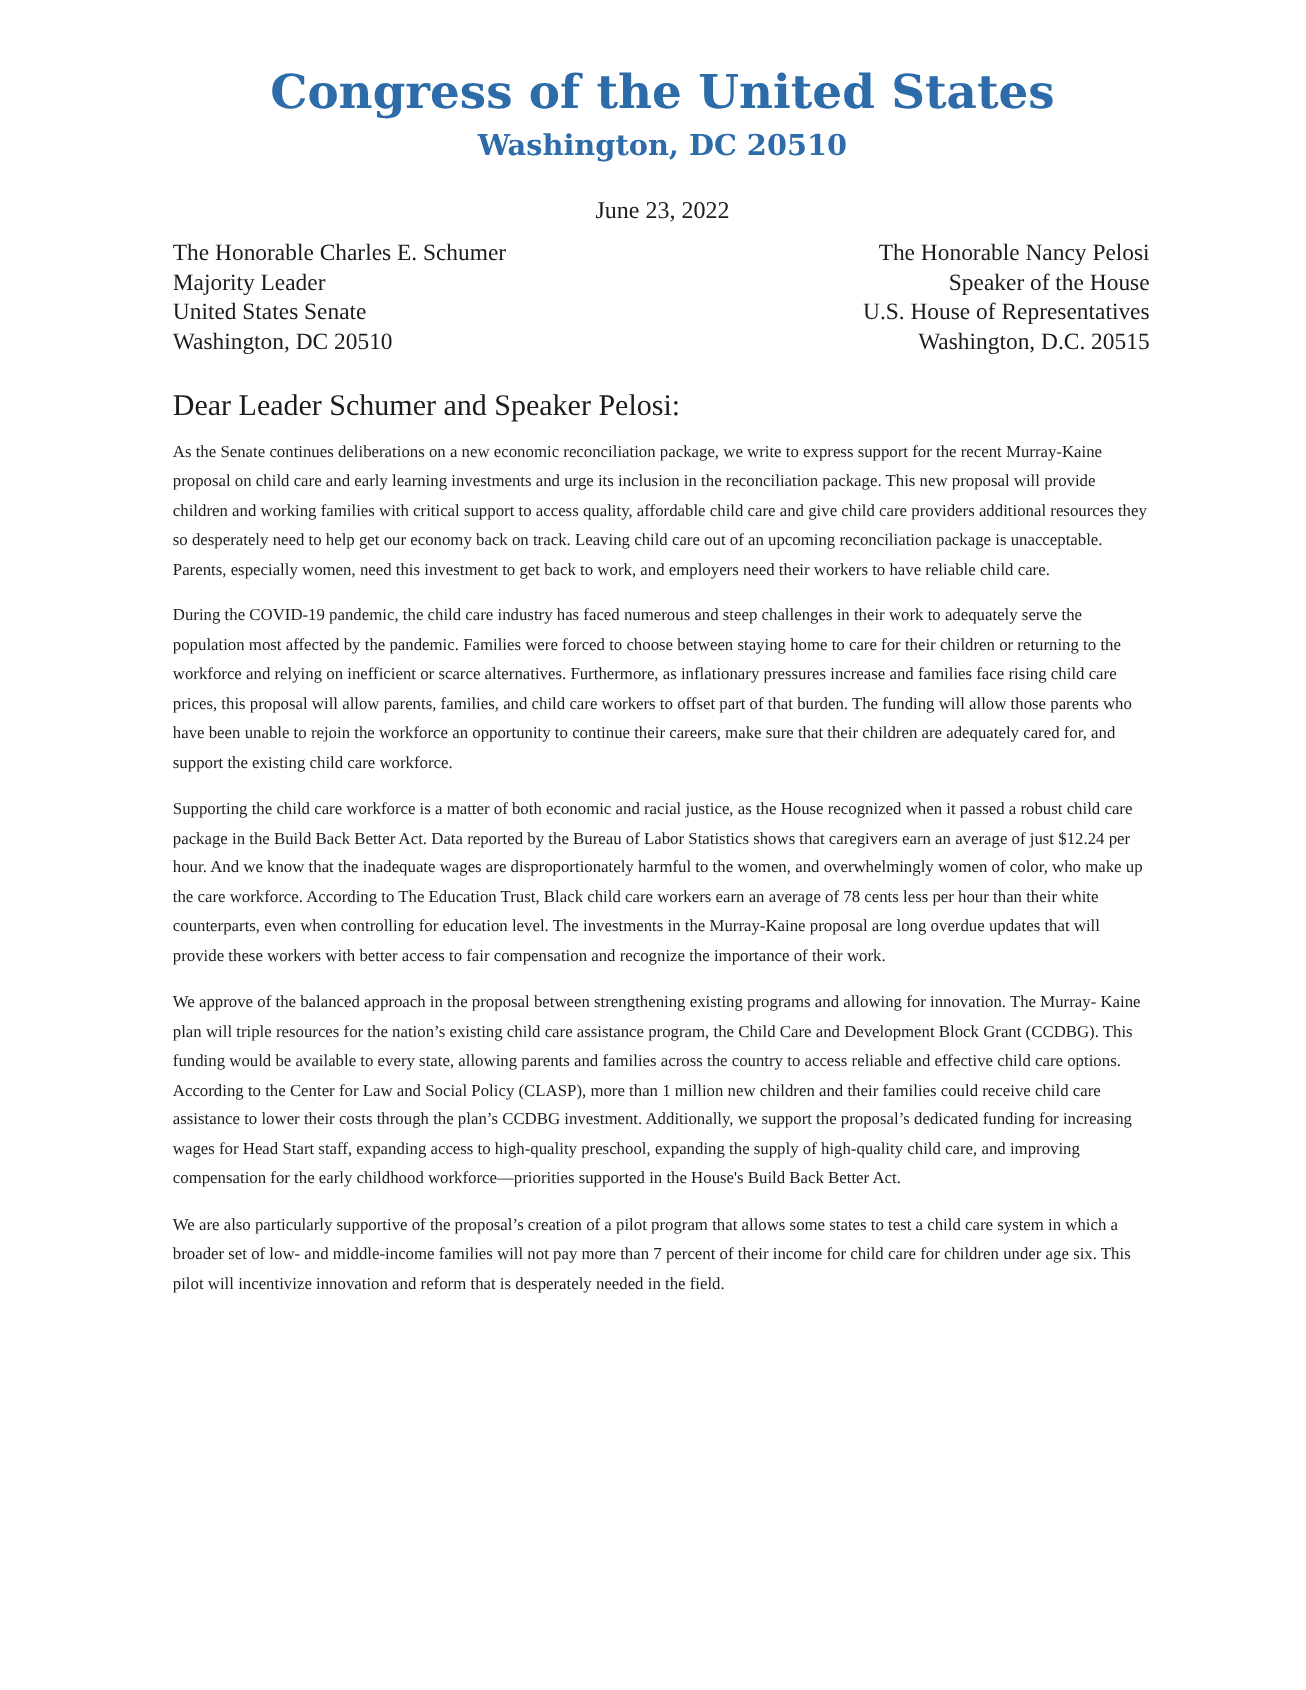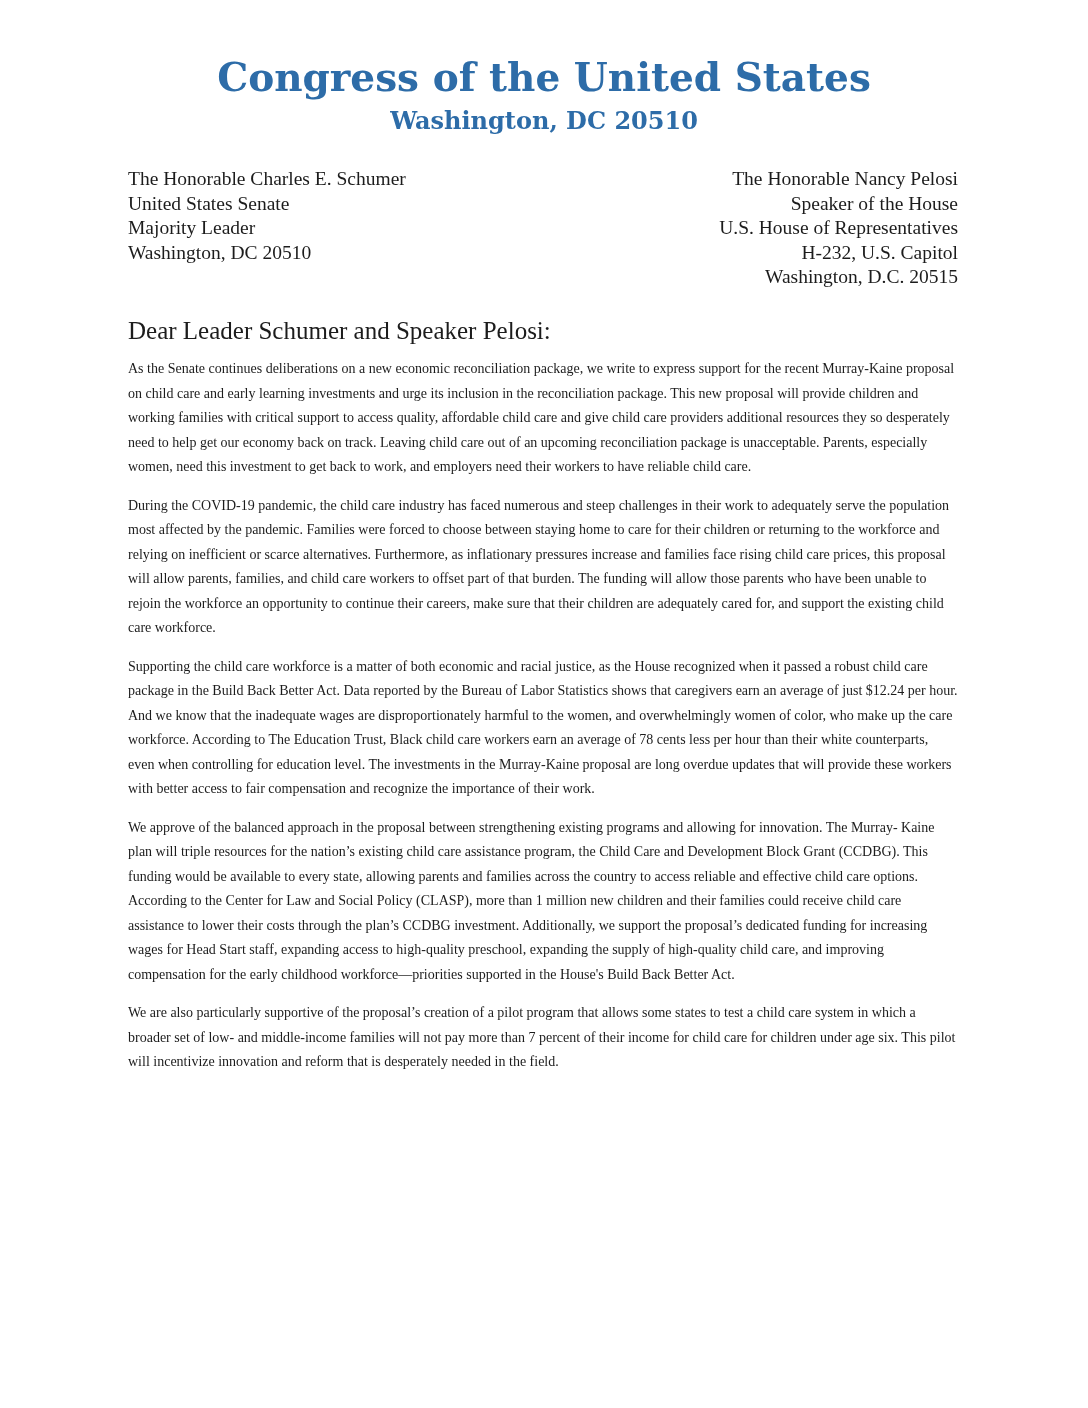--- a/index.html
+++ b/index.html
@@ -6,20 +6,21 @@
   * { margin: 0; padding: 0; box-sizing: border-box; }
   html, body { background: #ffffff; }
   .page {
     width: 1088px;
     height: 1408px;
     margin: 0 auto;
     background: #ffffff;
     font-family: "Liberation Serif", serif;
     color: var(--ink);
     overflow: hidden;
+    padding-left: 16px;
   }
   .letterhead { padding-top: 54px; text-align: center; }
   .letterhead-title {
     font-family: "DejaVu Serif", serif;
     font-weight: bold;
     font-size: 39px;
     letter-spacing: 0px;
     color: var(--letterhead-color);
   }
   .letterhead-subtitle {
@@ -29,21 +30,21 @@
     margin-top: 6px;
     color: var(--letterhead-color);
   }
   .date-line {
     text-align: center;
     margin-top: 30px;
     font-size: 20px;
   }
   .addresses {
     display: flex;
-    margin: 32px 130px 0 128px;
+    margin: 12px 130px 0 128px;
     font-size: 19.5px;
     line-height: 24.5px;
   }
   .address-col-left { flex: 0 0 432px; }
   .address-col-right { flex: 1; text-align: right; }
   .salutation {
     margin: 29px 130px 0 128px;
     font-size: 25px;
     line-height: 24.5px;
   }
@@ -57,33 +58,33 @@
 </head>
 <body>
 
 <div class="page">
 
   <div class="letterhead">
     <div class="letterhead-title">Congress of the United States</div>
     <div class="letterhead-subtitle">Washington, DC 20510</div>
   </div>
 
+  <div class="date-line">June 23, 2022</div>
 
   <div class="addresses">
     <div class="address-col-left">
       <div>The Honorable Charles E. Schumer</div>
+      <div>Majority Leader</div>
       <div>United States Senate</div>
-      <div>Majority Leader</div>
       <div>Washington, DC 20510</div>
     </div>
     <div class="address-col-right">
       <div>The Honorable Nancy Pelosi</div>
       <div>Speaker of the House</div>
       <div>U.S. House of Representatives</div>
-      <div>H-232, U.S. Capitol</div>
       <div>Washington, D.C. 20515</div>
     </div>
   </div>
 
   <div class="salutation">Dear Leader Schumer and Speaker Pelosi:</div>
 
   <div>
     <p class="body-paragraph">As the Senate continues deliberations on a new economic reconciliation package, we write to express support for the recent Murray-Kaine proposal on child care and early learning investments and urge its inclusion in the reconciliation package. This new proposal will provide children and working families with critical support to access quality, affordable child care and give child care providers additional resources they so desperately need to help get our economy back on track. Leaving child care out of an upcoming reconciliation package is unacceptable. Parents, especially women, need this investment to get back to work, and employers need their workers to have reliable child care.</p>
     <p class="body-paragraph">During the COVID-19 pandemic, the child care industry has faced numerous and steep challenges in their work to adequately serve the population most affected by the pandemic. Families were forced to choose between staying home to care for their children or returning to the workforce and relying on inefficient or scarce alternatives. Furthermore, as inflationary pressures increase and families face rising child care prices, this proposal will allow parents, families, and child care workers to offset part of that burden. The funding will allow those parents who have been unable to rejoin the workforce an opportunity to continue their careers, make sure that their children are adequately cared for, and support the existing child care workforce.</p>
     <p class="body-paragraph">Supporting the child care workforce is a matter of both economic and racial justice, as the House recognized when it passed a robust child care package in the Build Back Better Act. Data reported by the Bureau of Labor Statistics shows that caregivers earn an average of just $12.24 per hour. And we know that the inadequate wages are disproportionately harmful to the women, and overwhelmingly women of color, who make up the care workforce. According to The Education Trust, Black child care workers earn an average of 78 cents less per hour than their white counterparts, even when controlling for education level. The investments in the Murray-Kaine proposal are long overdue updates that will provide these workers with better access to fair compensation and recognize the importance of their work.</p>

